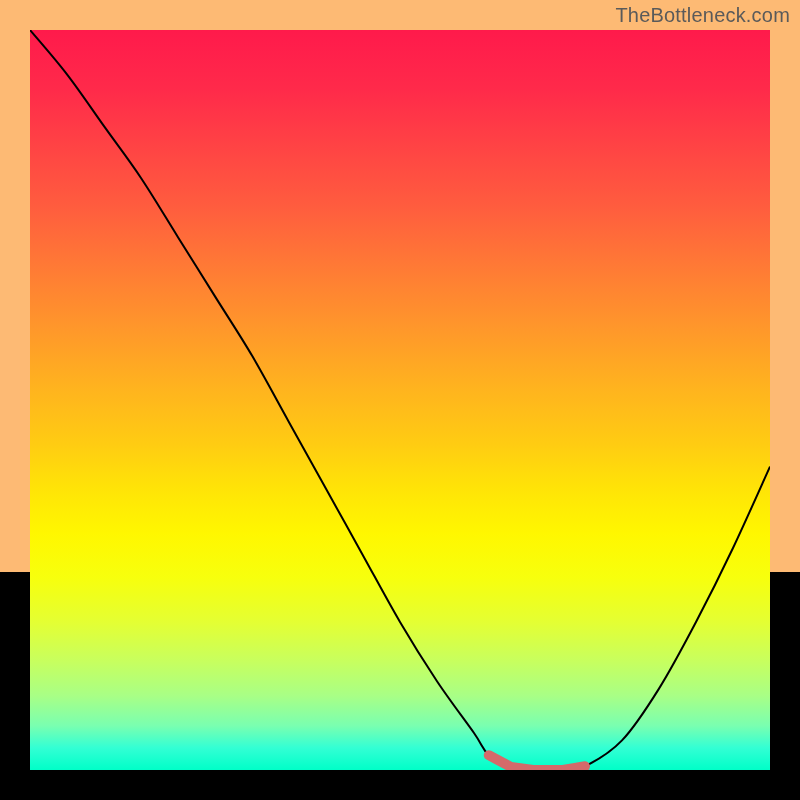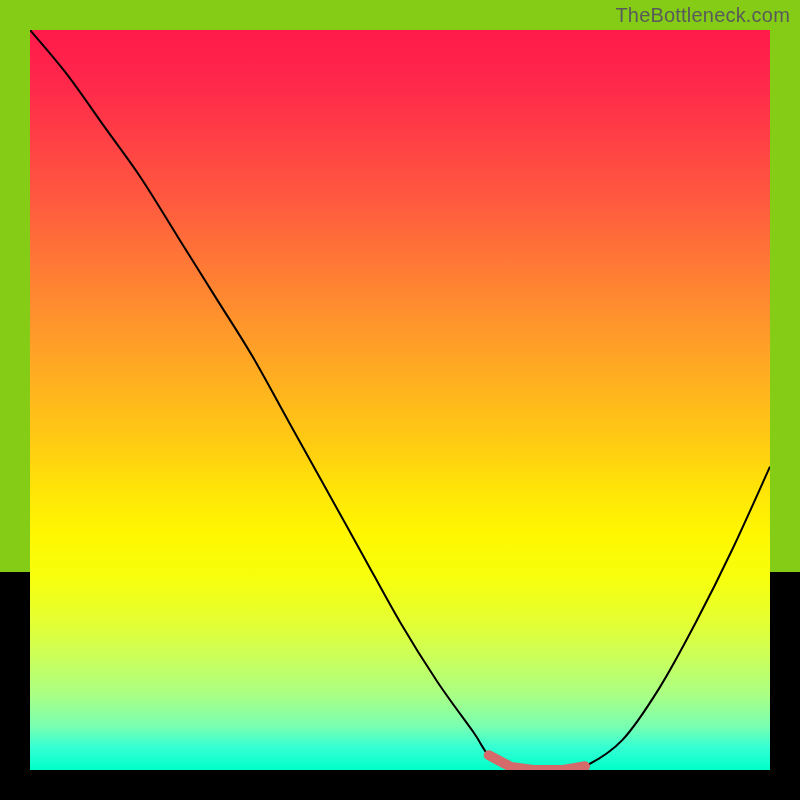--- a/index.html
+++ b/index.html
@@ -1,21 +1,21 @@
 <!DOCTYPE html>
 <html><head>
 <meta charset="utf-8">
 <style>
   * { margin: 0; padding: 0; box-sizing: border-box; }
   html, body { width: 800px; height: 800px; background: #000; overflow: hidden; font-family: Arial, sans-serif; }
   .canvas {
     position: relative;
     width: 800px;
     height: 572px;
-    background: #84cc16;
+    background: #fdba74;
   }
   .watermark {
     position: absolute;
     top: 4px;
     right: 10px;
     color: #5a5a5a;
     font-size: 20px;
     font-weight: 500;
     letter-spacing: 0.2px;
     z-index: 20;

